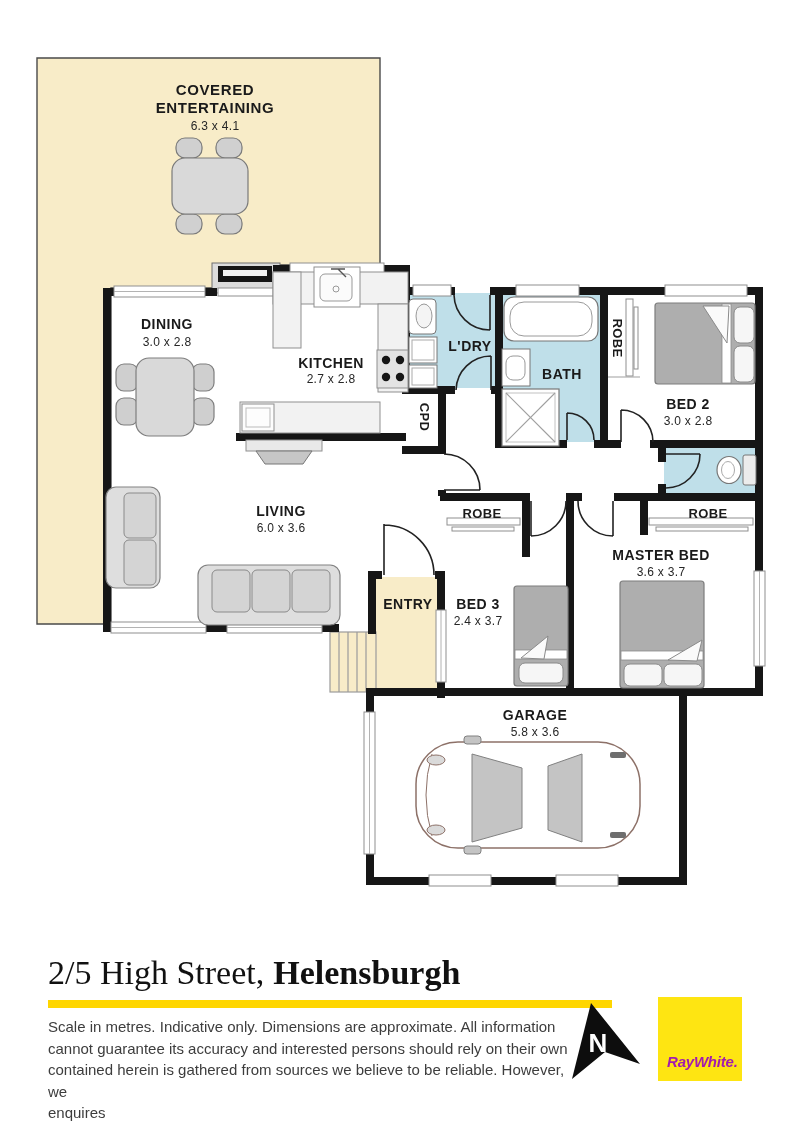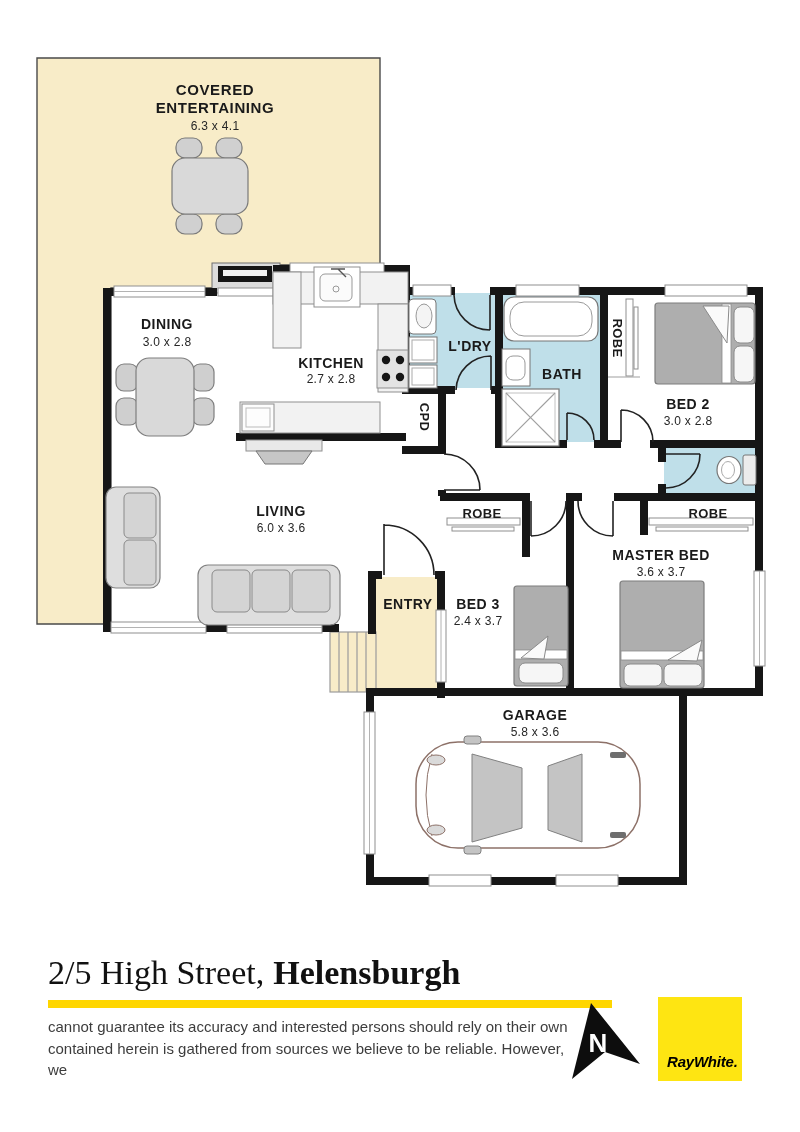--- a/index.html
+++ b/index.html
@@ -12,21 +12,21 @@
   .closet-name{font-size:13px;font-weight:bold;fill:#1a1a1a;letter-spacing:.4px;}
   .footer{position:absolute;left:0;top:940px;width:656px;height:192px;}
   .address{position:absolute;left:48px;top:14px;font-family:"Liberation Serif",serif;
            font-size:34px;color:#111;white-space:nowrap;}
   .address .bold{font-weight:bold;margin-left:9px;}
   .accent-bar{position:absolute;left:48px;top:60px;width:564px;height:8px;background:#ffd600;}
   .disclaimer{position:absolute;left:48px;top:76px;width:520px;font-size:15px;line-height:21.5px;
               color:#3d3d3d;}
   .brand-box{position:absolute;left:658px;top:57px;width:84px;height:84px;background:#fee512;}
   .brand-text{position:absolute;left:9px;bottom:11px;font-size:15px;font-weight:bold;
-              font-style:italic;color:#000000;letter-spacing:-.2px;}
+              font-style:italic;color:#a21caf;letter-spacing:-.2px;}
   .north{position:absolute;left:565px;top:60px;width:80px;height:85px;}
 </style>
 </head>
 <body>
 
 <div class="canvas">
 
 <svg width="800" height="940" viewBox="0 0 800 940">
 
   <g>
@@ -304,22 +304,24 @@
   </g>
 </svg>
 
 
 <div class="footer">
   <div class="address">
     <span>2/5 High Street,</span><span class="bold">Helensburgh</span>
   </div>
   <div class="accent-bar"></div>
   <div class="disclaimer">
+    <div>Scale in metres. Indicative only. Dimensions are approximate. All information</div>
     <div>cannot guarantee its accuracy and interested persons should rely on their own</div>
     <div>contained herein is gathered from sources we believe to be reliable. However, we</div>
+    <div>enquires</div>
   </div>
   <svg class="north" viewBox="0 0 80 85">
     <polygon points="26,3 75,64 40,52 7,79" fill="#0d0d0d"></polygon>
     <text x="33" y="52" text-anchor="middle" font-size="26" font-weight="bold" fill="#ffffff">N</text>
   </svg>
   <div class="brand-box">
     <span class="brand-text">RayWhite.</span>
   </div>
 </div>
 

